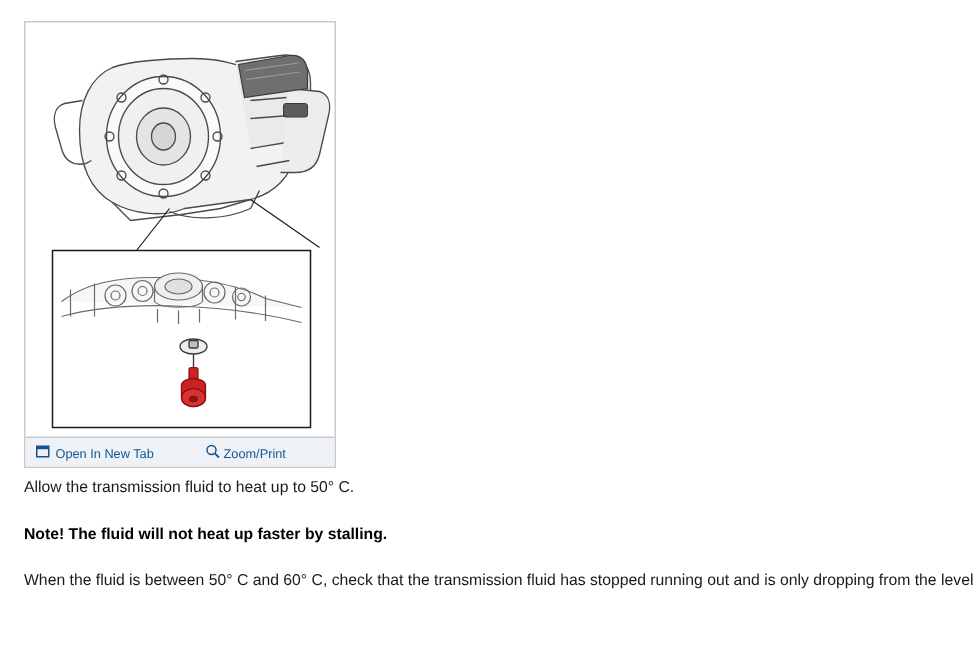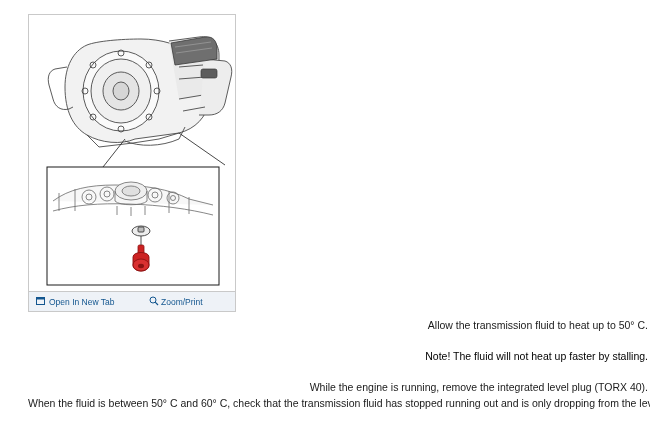--- a/index.html
+++ b/index.html
@@ -10,21 +10,21 @@
     width: 650px;
     height: 439px;
     background: #ffffff;
     font-family: "Liberation Sans", sans-serif;
     color: #1a1a1a;
     overflow: hidden;
     position: relative;
   }
   .page {
     position: absolute;
-    left: 12px;
+    left: 0;
     top: 0;
     width: 639px;
     height: 439px;
   }
   
   .figure-panel {
     position: absolute;
     left: 16px;
     top: 14px;
     width: 208px;
@@ -86,25 +86,24 @@
     width: 620px;
     font-size: 10.5px;
     line-height: 1.45;
     color: #1a1a1a;
   }
   .para {
     margin: 0 0 0 0;
   }
   .spacer-lg { height: 16px; }
   .note {
-    font-weight: normal;
+    font-weight: bold;
     color: #000000;
-    margin-left: 15px;
-  }
-  .line { white-space: nowrap; text-align: right; }
+  }
+  .line { white-space: nowrap; }
 </style>
 </head>
 <body>
 
 <div class="page">
 
   <div class="figure-panel">
 
     <div class="figure-image">
       <svg width="206" height="276" viewBox="0 0 206 276" xmlns="http://www.w3.org/2000/svg">
@@ -220,17 +219,16 @@
       </span>
       <span class="tb-btn tb-zoom">Zoom/Print</span>
     </div>
   </div>
 
   <div class="text-block">
     <p class="para line">Allow the transmission fluid to heat up to 50° C.</p>
     <div class="spacer-lg"></div>
     <p class="para note line">Note! The fluid will not heat up faster by stalling.</p>
     <div class="spacer-lg"></div>
-    <p class="para line">While the engine is running, remove the integrated level plug (TORX 40).</p>
     <p class="para line">When the fluid is between 50° C and 60° C, check that the transmission fluid has stopped running out and is only dropping from the level plug hole.</p>
   </div>
 
 </div>
 
 </body></html>

